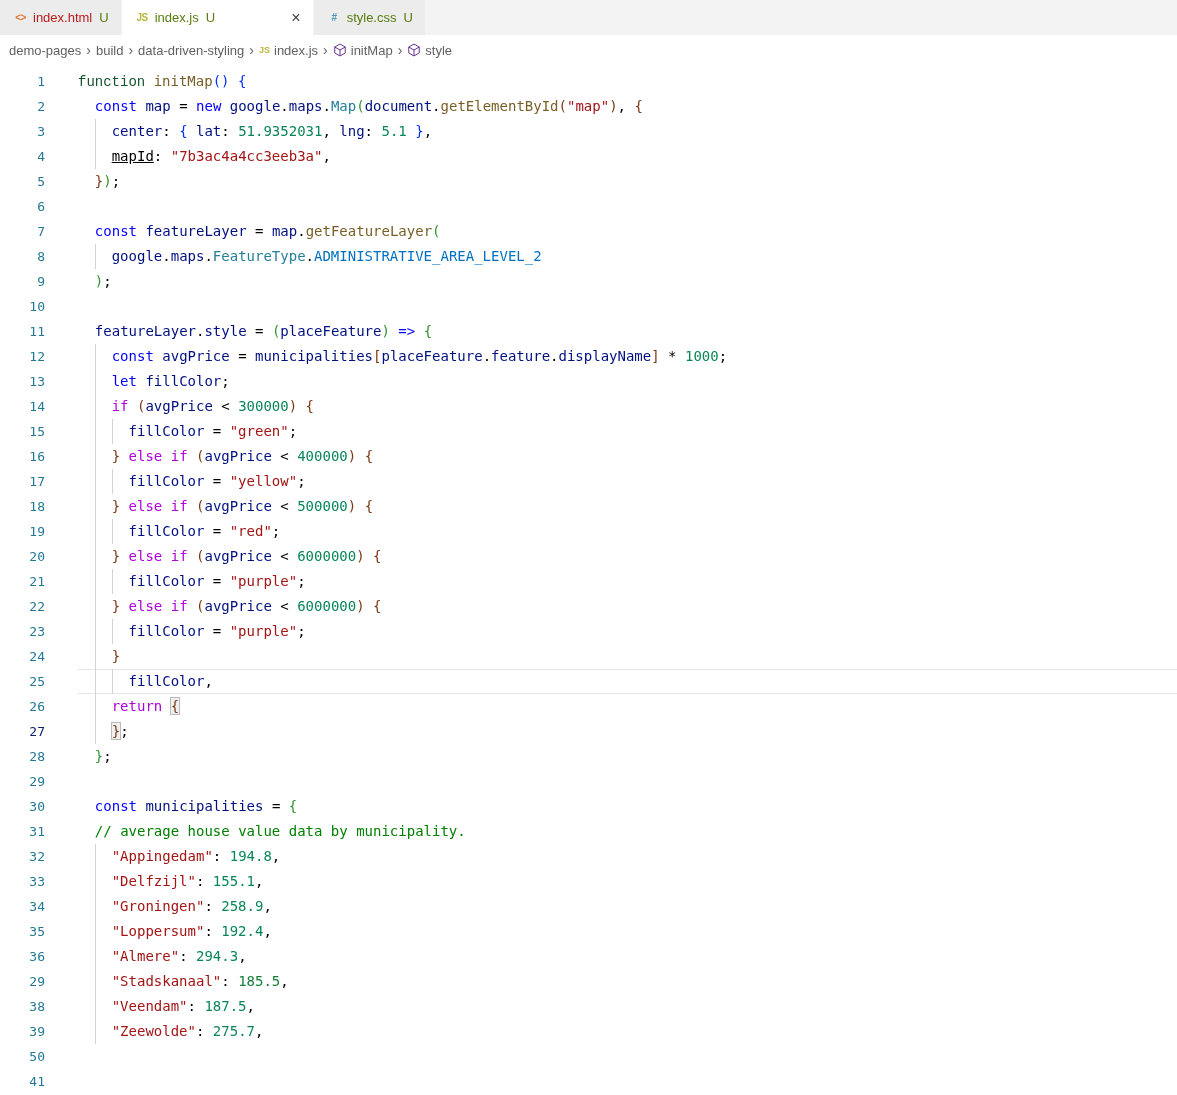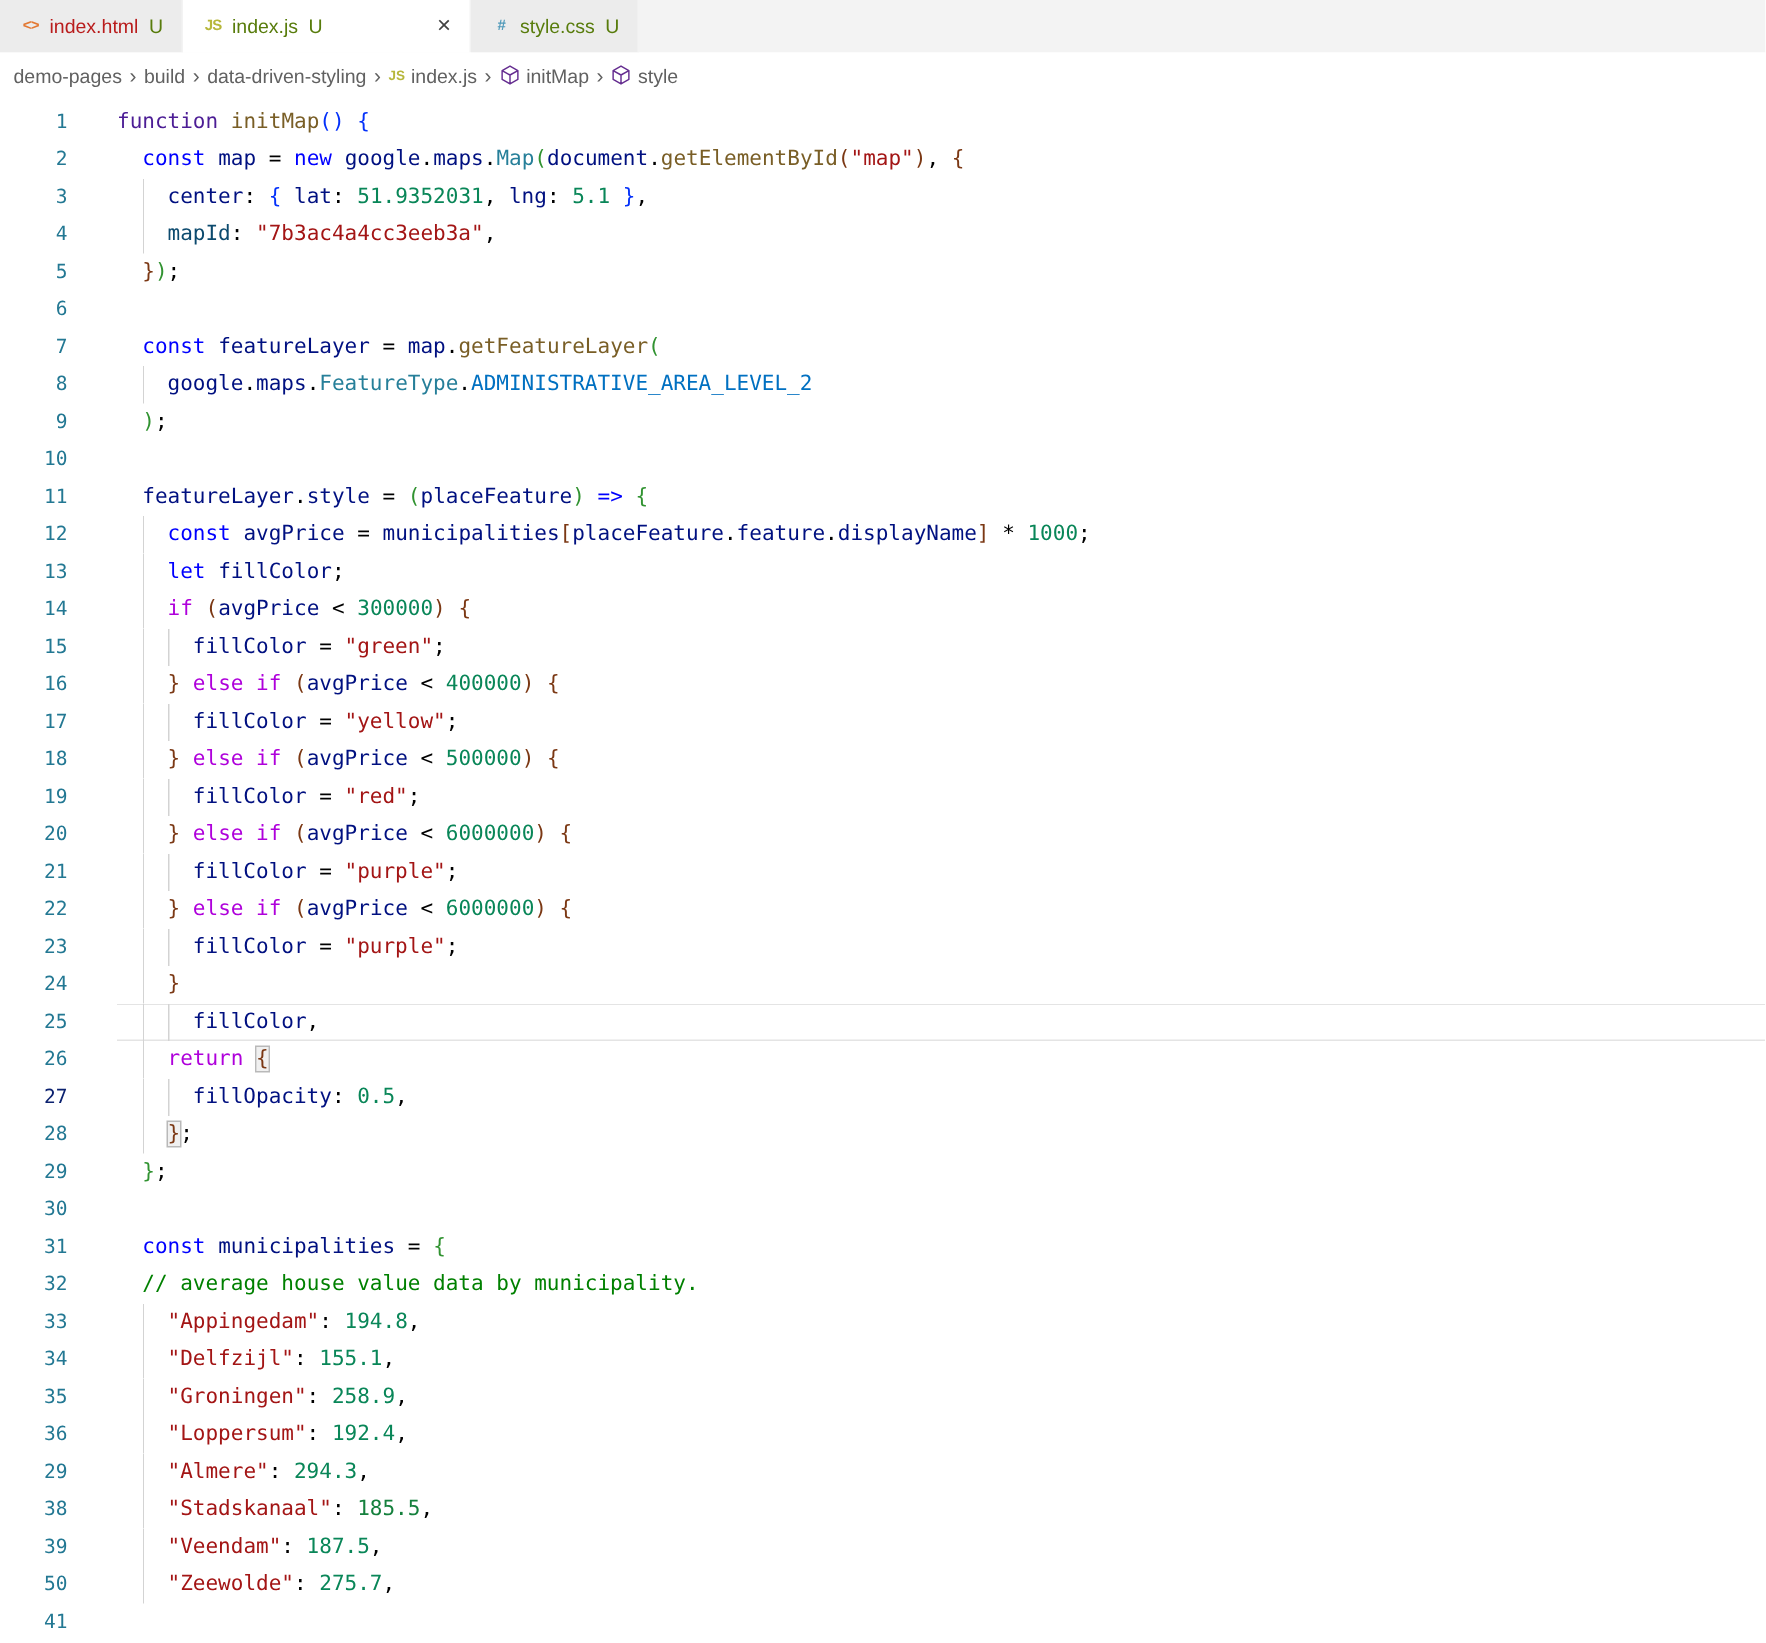--- a/index.html
+++ b/index.html
@@ -127,24 +127,24 @@
         <div class="ln">34</div>
         <div class="ln">35</div>
         <div class="ln">36</div>
         <div class="ln">29</div>
         <div class="ln">38</div>
         <div class="ln">39</div>
         <div class="ln">50</div>
         <div class="ln">41</div>
       </div>
     <div class="code">
-        <div class="line"><span class="tok" style="color: #4c1d95;">function</span><span class="tok"> </span><span class="tok" style="color: rgb(121, 94, 38);">initMap</span><span class="tok" style="color: rgb(4, 49, 250);">()</span><span class="tok"> </span><span class="tok" style="color: rgb(4, 49, 250);">{</span></div>
+        <div class="line"><span class="tok" style="color: #14532d; font-family: Liberation Mono, monospace;">function</span><span class="tok"> </span><span class="tok" style="color: rgb(121, 94, 38);">initMap</span><span class="tok" style="color: rgb(4, 49, 250);">()</span><span class="tok"> </span><span class="tok" style="color: rgb(4, 49, 250);">{</span></div>
         <div class="line"><span class="ig"></span><span class="tok" style="color: rgb(0, 0, 255);">const</span><span class="tok"> </span><span class="tok" style="color: rgb(0, 16, 128);">map</span><span class="tok"> = </span><span class="tok" style="color: rgb(0, 0, 255);">new</span><span class="tok"> </span><span class="tok" style="color: rgb(0, 16, 128);">google</span><span class="tok">.</span><span class="tok" style="color: rgb(0, 16, 128);">maps</span><span class="tok">.</span><span class="tok" style="color: rgb(38, 127, 153);">Map</span><span class="tok" style="color: rgb(49, 147, 49);">(</span><span class="tok" style="color: rgb(0, 16, 128);">document</span><span class="tok">.</span><span class="tok" style="color: rgb(121, 94, 38);">getElementById</span><span class="tok" style="color: rgb(123, 56, 20);">(</span><span class="tok" style="color: rgb(163, 21, 21);">"map"</span><span class="tok" style="color: rgb(123, 56, 20);">)</span><span class="tok">, </span><span class="tok" style="color: rgb(123, 56, 20);">{</span></div>
         <div class="line"><span class="ig"></span><span class="ig gd"></span><span class="tok" style="color: rgb(0, 16, 128);">center</span><span class="tok">: </span><span class="tok" style="color: rgb(4, 49, 250);">{</span><span class="tok"> </span><span class="tok" style="color: rgb(0, 16, 128);">lat</span><span class="tok">: </span><span class="tok" style="color: rgb(9, 134, 88);">51.9352031</span><span class="tok">, </span><span class="tok" style="color: rgb(0, 16, 128);">lng</span><span class="tok">: </span><span class="tok" style="color: rgb(9, 134, 88);">5.1</span><span class="tok"> </span><span class="tok" style="color: rgb(4, 49, 250);">}</span><span class="tok">,</span></div>
-        <div class="line"><span class="ig"></span><span class="ig gd"></span><span class="tok" style="color: #0c4a6e;">mapId</span><span class="tok">: </span><span class="tok" style="color: rgb(163, 21, 21);">"7b3ac4a4cc3eeb3a"</span><span class="tok">,</span></div>
+        <div class="line"><span class="ig"></span><span class="ig gd"></span><span class="tok" style="color: #000000; text-decoration: underline;">mapId</span><span class="tok">: </span><span class="tok" style="color: rgb(163, 21, 21);">"7b3ac4a4cc3eeb3a"</span><span class="tok">,</span></div>
         <div class="line"><span class="ig"></span><span class="tok" style="color: rgb(123, 56, 20);">}</span><span class="tok" style="color: rgb(49, 147, 49);">)</span><span class="tok">;</span></div>
         <div class="line"></div>
         <div class="line"><span class="ig"></span><span class="tok" style="color: rgb(0, 0, 255);">const</span><span class="tok"> </span><span class="tok" style="color: rgb(0, 16, 128);">featureLayer</span><span class="tok"> = </span><span class="tok" style="color: rgb(0, 16, 128);">map</span><span class="tok">.</span><span class="tok" style="color: rgb(121, 94, 38);">getFeatureLayer</span><span class="tok" style="color: rgb(49, 147, 49);">(</span></div>
         <div class="line"><span class="ig"></span><span class="ig gd"></span><span class="tok" style="color: rgb(0, 16, 128);">google</span><span class="tok">.</span><span class="tok" style="color: rgb(0, 16, 128);">maps</span><span class="tok">.</span><span class="tok" style="color: rgb(38, 127, 153);">FeatureType</span><span class="tok">.</span><span class="tok" style="color: rgb(0, 112, 193);">ADMINISTRATIVE_AREA_LEVEL_2</span></div>
         <div class="line"><span class="ig"></span><span class="tok" style="color: rgb(49, 147, 49);">)</span><span class="tok">;</span></div>
         <div class="line"></div>
         <div class="line"><span class="ig"></span><span class="tok" style="color: rgb(0, 16, 128);">featureLayer</span><span class="tok">.</span><span class="tok" style="color: rgb(0, 16, 128);">style</span><span class="tok"> = </span><span class="tok" style="color: rgb(49, 147, 49);">(</span><span class="tok" style="color: rgb(0, 16, 128);">placeFeature</span><span class="tok" style="color: rgb(49, 147, 49);">)</span><span class="tok"> </span><span class="tok" style="color: rgb(0, 0, 255);">=&gt;</span><span class="tok"> </span><span class="tok" style="color: rgb(49, 147, 49);">{</span></div>
         <div class="line"><span class="ig"></span><span class="ig gd"></span><span class="tok" style="color: rgb(0, 0, 255);">const</span><span class="tok"> </span><span class="tok" style="color: rgb(0, 16, 128);">avgPrice</span><span class="tok"> = </span><span class="tok" style="color: rgb(0, 16, 128);">municipalities</span><span class="tok" style="color: rgb(123, 56, 20);">[</span><span class="tok" style="color: rgb(0, 16, 128);">placeFeature</span><span class="tok">.</span><span class="tok" style="color: rgb(0, 16, 128);">feature</span><span class="tok">.</span><span class="tok" style="color: rgb(0, 16, 128);">displayName</span><span class="tok" style="color: rgb(123, 56, 20);">]</span><span class="tok"> * </span><span class="tok" style="color: rgb(9, 134, 88);">1000</span><span class="tok">;</span></div>
         <div class="line"><span class="ig"></span><span class="ig gd"></span><span class="tok" style="color: rgb(0, 0, 255);">let</span><span class="tok"> </span><span class="tok" style="color: rgb(0, 16, 128);">fillColor</span><span class="tok">;</span></div>
         <div class="line"><span class="ig"></span><span class="ig gd"></span><span class="tok" style="color: rgb(175, 0, 219);">if</span><span class="tok"> </span><span class="tok" style="color: rgb(123, 56, 20);">(</span><span class="tok" style="color: rgb(0, 16, 128);">avgPrice</span><span class="tok"> &lt; </span><span class="tok" style="color: rgb(9, 134, 88);">300000</span><span class="tok" style="color: rgb(123, 56, 20);">)</span><span class="tok"> </span><span class="tok" style="color: rgb(123, 56, 20);">{</span></div>
@@ -153,21 +153,20 @@
         <div class="line"><span class="ig"></span><span class="ig gd"></span><span class="ig gd"></span><span class="tok" style="color: rgb(0, 16, 128);">fillColor</span><span class="tok"> = </span><span class="tok" style="color: rgb(163, 21, 21);">"yellow"</span><span class="tok">;</span></div>
         <div class="line"><span class="ig"></span><span class="ig gd"></span><span class="tok" style="color: rgb(123, 56, 20);">}</span><span class="tok"> </span><span class="tok" style="color: rgb(175, 0, 219);">else</span><span class="tok"> </span><span class="tok" style="color: rgb(175, 0, 219);">if</span><span class="tok"> </span><span class="tok" style="color: rgb(123, 56, 20);">(</span><span class="tok" style="color: rgb(0, 16, 128);">avgPrice</span><span class="tok"> &lt; </span><span class="tok" style="color: rgb(9, 134, 88);">500000</span><span class="tok" style="color: rgb(123, 56, 20);">)</span><span class="tok"> </span><span class="tok" style="color: rgb(123, 56, 20);">{</span></div>
         <div class="line"><span class="ig"></span><span class="ig gd"></span><span class="ig gd"></span><span class="tok" style="color: rgb(0, 16, 128);">fillColor</span><span class="tok"> = </span><span class="tok" style="color: rgb(163, 21, 21);">"red"</span><span class="tok">;</span></div>
         <div class="line"><span class="ig"></span><span class="ig gd"></span><span class="tok" style="color: rgb(123, 56, 20);">}</span><span class="tok"> </span><span class="tok" style="color: rgb(175, 0, 219);">else</span><span class="tok"> </span><span class="tok" style="color: rgb(175, 0, 219);">if</span><span class="tok"> </span><span class="tok" style="color: rgb(123, 56, 20);">(</span><span class="tok" style="color: rgb(0, 16, 128);">avgPrice</span><span class="tok"> &lt; </span><span class="tok" style="color: rgb(9, 134, 88);">6000000</span><span class="tok" style="color: rgb(123, 56, 20);">)</span><span class="tok"> </span><span class="tok" style="color: rgb(123, 56, 20);">{</span></div>
         <div class="line"><span class="ig"></span><span class="ig gd"></span><span class="ig gd"></span><span class="tok" style="color: rgb(0, 16, 128);">fillColor</span><span class="tok"> = </span><span class="tok" style="color: rgb(163, 21, 21);">"purple"</span><span class="tok">;</span></div>
         <div class="line"><span class="ig"></span><span class="ig gd"></span><span class="tok" style="color: rgb(123, 56, 20);">}</span><span class="tok"> </span><span class="tok" style="color: rgb(175, 0, 219);">else</span><span class="tok"> </span><span class="tok" style="color: rgb(175, 0, 219);">if</span><span class="tok"> </span><span class="tok" style="color: rgb(123, 56, 20);">(</span><span class="tok" style="color: rgb(0, 16, 128);">avgPrice</span><span class="tok"> &lt; </span><span class="tok" style="color: rgb(9, 134, 88);">6000000</span><span class="tok" style="color: rgb(123, 56, 20);">)</span><span class="tok"> </span><span class="tok" style="color: rgb(123, 56, 20);">{</span></div>
         <div class="line"><span class="ig"></span><span class="ig gd"></span><span class="ig gd"></span><span class="tok" style="color: rgb(0, 16, 128);">fillColor</span><span class="tok"> = </span><span class="tok" style="color: rgb(163, 21, 21);">"purple"</span><span class="tok">;</span></div>
         <div class="line"><span class="ig"></span><span class="ig gd"></span><span class="tok" style="color: rgb(123, 56, 20);">}</span></div>
         <div class="line current"><span class="ig"></span><span class="ig gd"></span><span class="ig gd"></span><span class="tok" style="color: rgb(0, 16, 128);">fillColor</span><span class="tok">,</span></div>
         <div class="line"><span class="ig"></span><span class="ig gd"></span><span class="tok" style="color: rgb(175, 0, 219);">return</span><span class="tok"> </span><span class="tok bm" style="color: rgb(123, 56, 20);">{</span></div>
-        <div class="line"><span class="ig"></span><span class="ig gd"></span><span class="ig gd"></span><span class="tok" style="color: rgb(0, 16, 128);">fillOpacity</span><span class="tok">: </span><span class="tok" style="color: rgb(9, 134, 88);">0.5</span><span class="tok">,</span></div>
         <div class="line"><span class="ig"></span><span class="ig gd"></span><span class="tok bm" style="color: rgb(123, 56, 20);">}</span><span class="tok">;</span></div>
         <div class="line"><span class="ig"></span><span class="tok" style="color: rgb(49, 147, 49);">}</span><span class="tok">;</span></div>
         <div class="line"></div>
         <div class="line"><span class="ig"></span><span class="tok" style="color: rgb(0, 0, 255);">const</span><span class="tok"> </span><span class="tok" style="color: rgb(0, 16, 128);">municipalities</span><span class="tok"> = </span><span class="tok" style="color: rgb(49, 147, 49);">{</span></div>
         <div class="line"><span class="ig"></span><span class="tok" style="color: rgb(0, 128, 0);">// average house value data by municipality.</span></div>
         <div class="line"><span class="ig"></span><span class="ig gd"></span><span class="tok" style="color: rgb(163, 21, 21);">"Appingedam"</span><span class="tok">: </span><span class="tok" style="color: rgb(9, 134, 88);">194.8</span><span class="tok">,</span></div>
         <div class="line"><span class="ig"></span><span class="ig gd"></span><span class="tok" style="color: rgb(163, 21, 21);">"Delfzijl"</span><span class="tok">: </span><span class="tok" style="color: rgb(9, 134, 88);">155.1</span><span class="tok">,</span></div>
         <div class="line"><span class="ig"></span><span class="ig gd"></span><span class="tok" style="color: rgb(163, 21, 21);">"Groningen"</span><span class="tok">: </span><span class="tok" style="color: rgb(9, 134, 88);">258.9</span><span class="tok">,</span></div>
         <div class="line"><span class="ig"></span><span class="ig gd"></span><span class="tok" style="color: rgb(163, 21, 21);">"Loppersum"</span><span class="tok">: </span><span class="tok" style="color: rgb(9, 134, 88);">192.4</span><span class="tok">,</span></div>
         <div class="line"><span class="ig"></span><span class="ig gd"></span><span class="tok" style="color: rgb(163, 21, 21);">"Almere"</span><span class="tok">: </span><span class="tok" style="color: rgb(9, 134, 88);">294.3</span><span class="tok">,</span></div>

